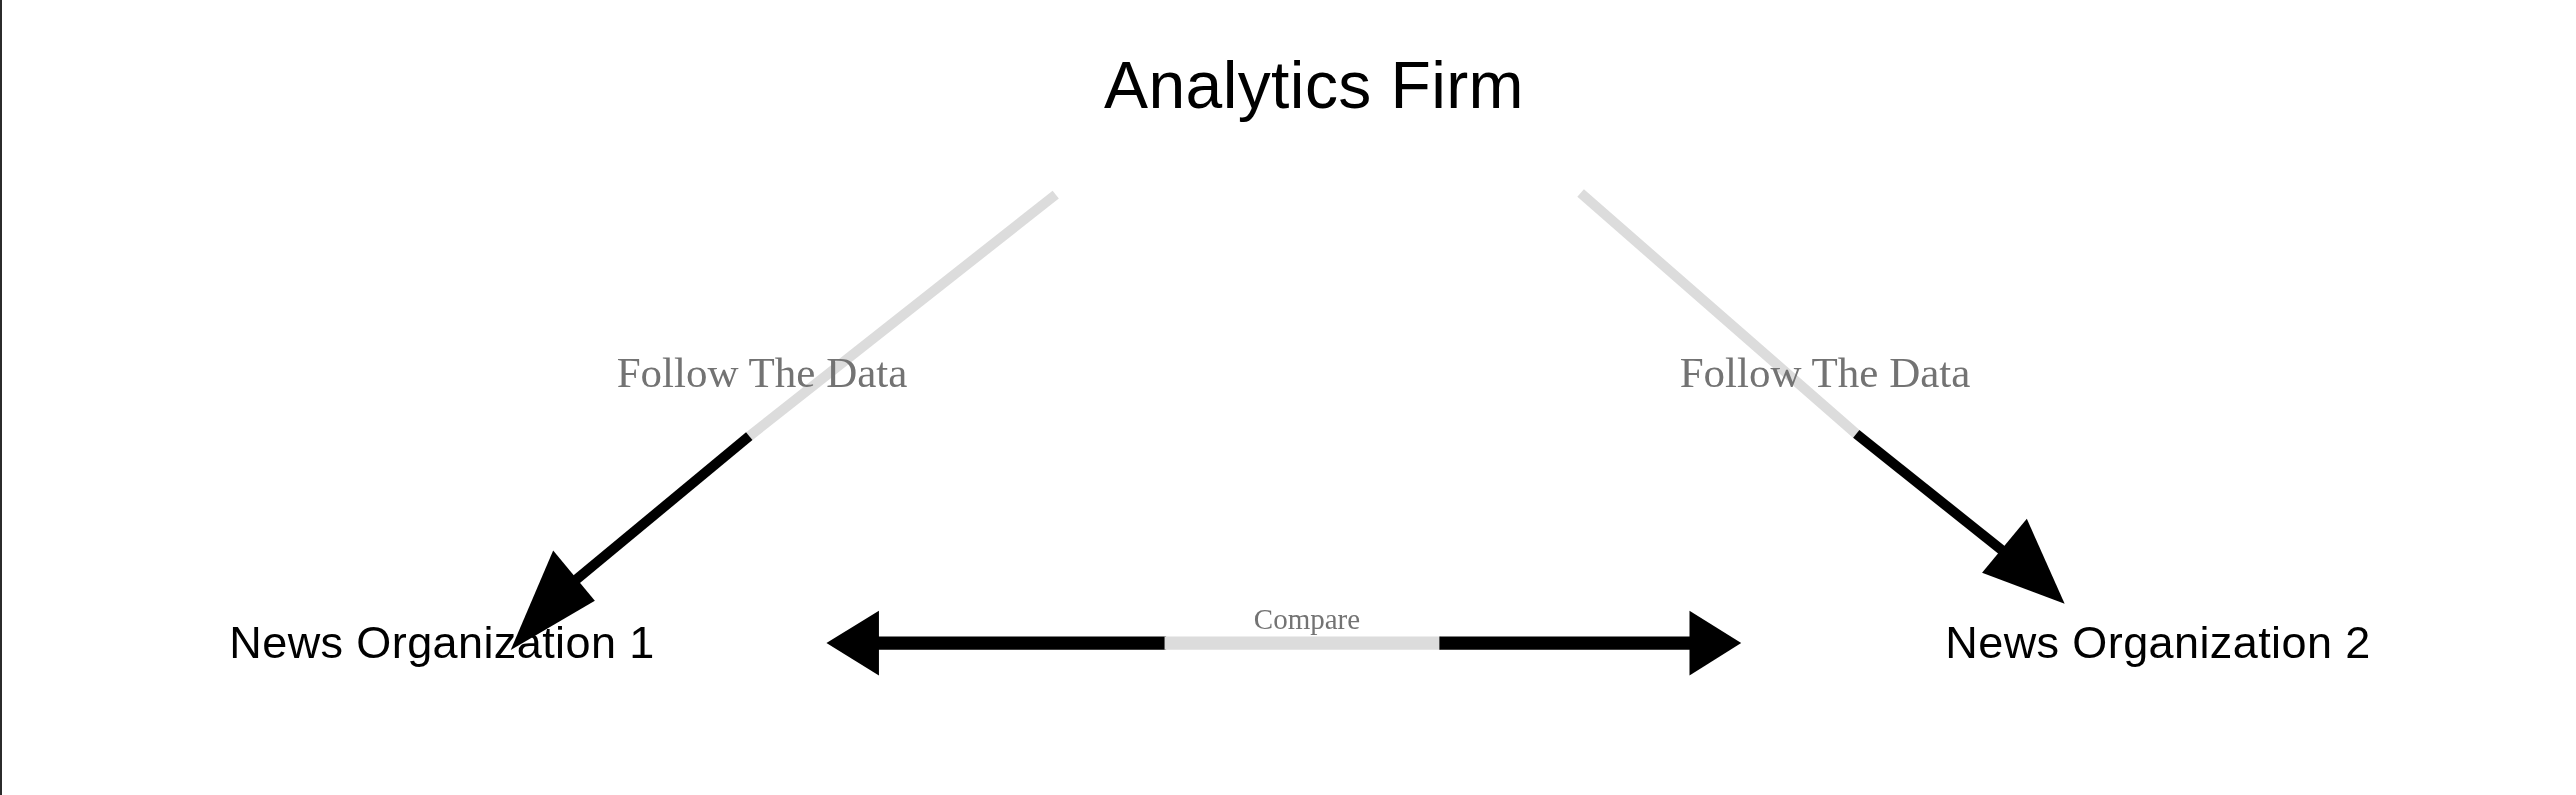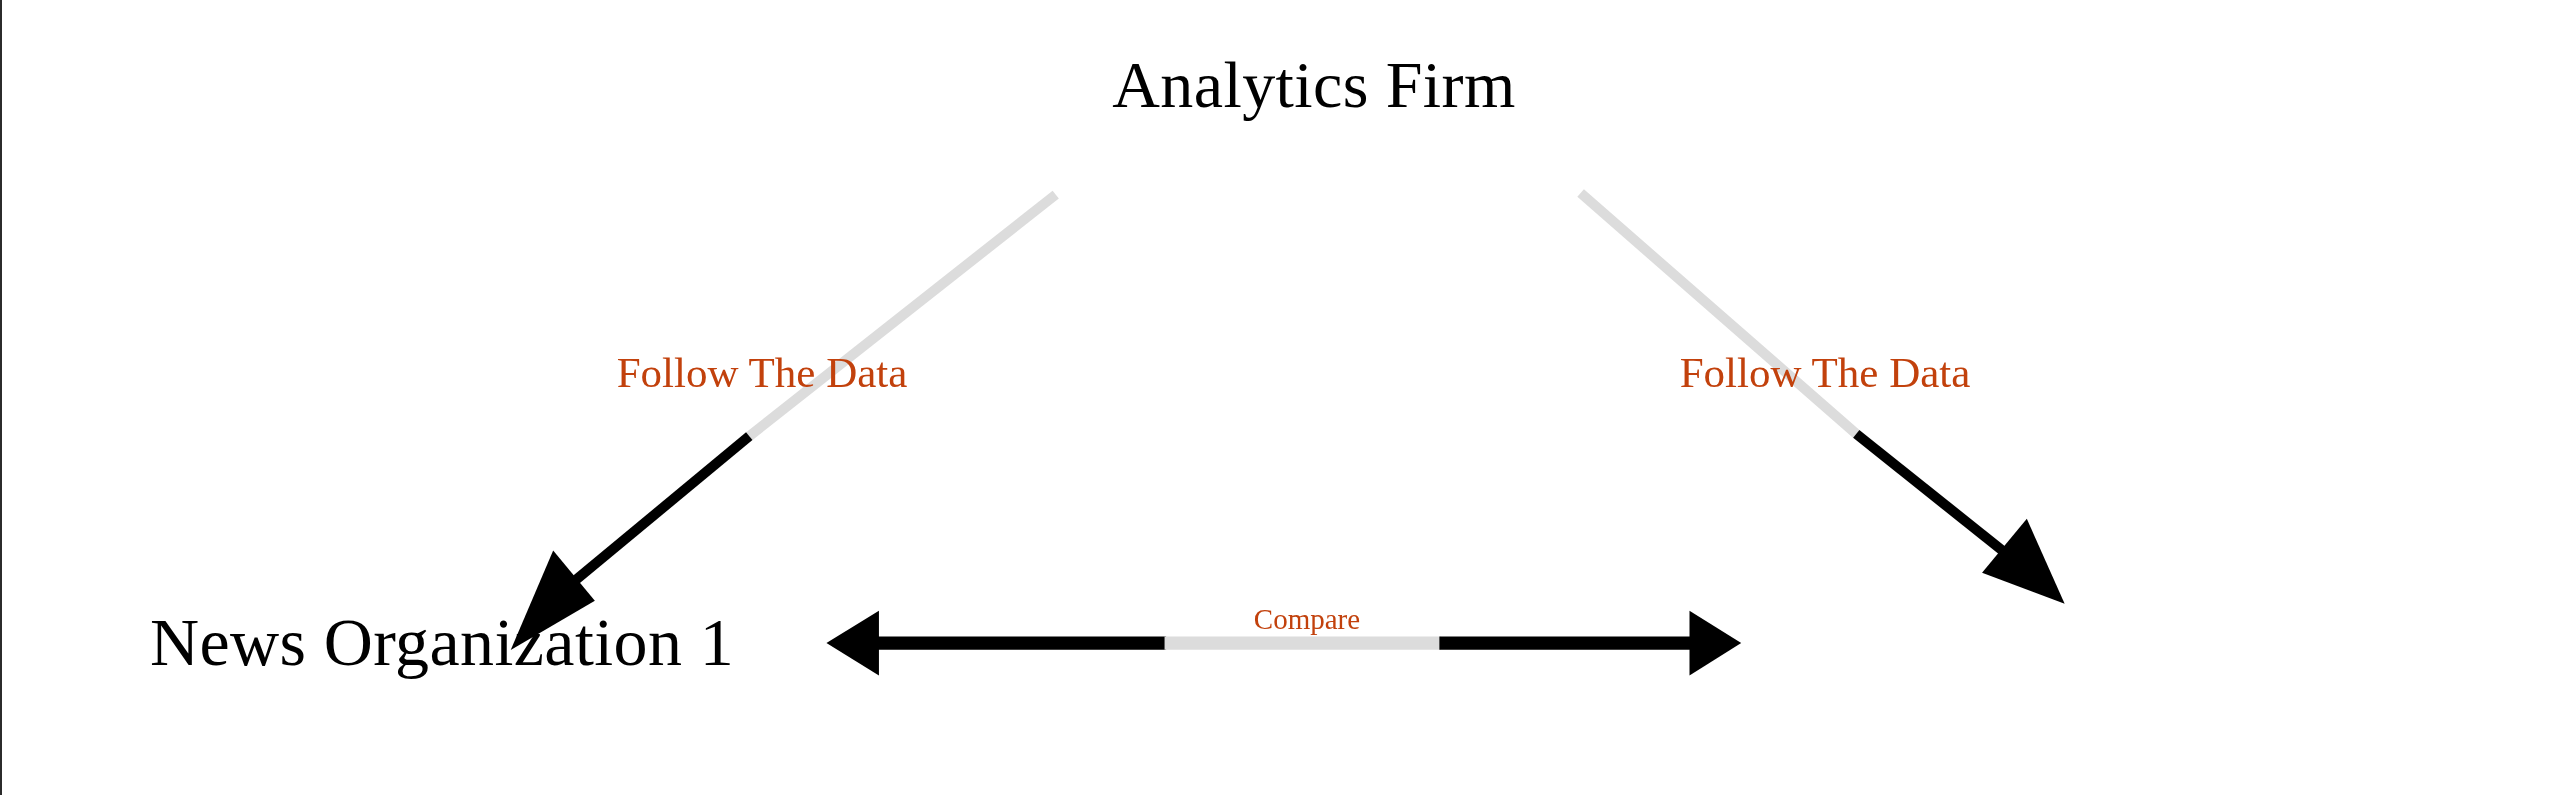--- a/index.html
+++ b/index.html
@@ -23,38 +23,38 @@
     position: absolute;
     left: 0;
     top: 0;
     width: 2576px;
     height: 796px;
   }
   .node-label {
     position: absolute;
     white-space: nowrap;
     color: #000000;
-    font-family: Liberation Serif, serif;
+    font-family: Liberation Sans, sans-serif;
     font-weight: normal;
     line-height: 1;
     transform: translate(-50%, -50%);
     text-align: left;
   }
   .node-root {
     font-size: 66px;
     letter-spacing: 0.4px;
   }
   .node-leaf {
-    font-size: 68px;
+    font-size: 45px;
     letter-spacing: 0.4px;
   }
   .edge-label {
     position: absolute;
     white-space: nowrap;
-    color: #c2410c;
+    color: #737373;
     font-family: "Liberation Serif", "DejaVu Serif", serif;
     line-height: 1;
     transform: translate(-50%, -50%);
     text-align: center;
   }
   .edge-label-diag {
     font-size: 43px;
   }
   .edge-label-mid {
     font-size: 29px;
@@ -93,20 +93,21 @@
       <polygon points="1068,833 1136,791 1136,875" fill="#000000"></polygon>
 
       <polygon points="2253,833 2186,791 2186,875" fill="#000000"></polygon>
     </g>
   </svg>
 
   <div class="node-label node-root" style="left:1312px; top:85px;">Analytics Firm</div>
 
   <div class="node-label node-leaf" style="left:440px; top:642px;">News Organization 1</div>
 
+  <div class="node-label node-leaf" style="left:2156px; top:642px;">News Organization 2</div>
 
   <div class="edge-label edge-label-diag" style="left:760px; top:372px;">Follow The Data</div>
 
   <div class="edge-label edge-label-diag" style="left:1823px; top:372px;">Follow The Data</div>
 
   <div class="edge-label edge-label-mid" style="left:1305px; top:619px;">Compare</div>
 
 </div>
 
 

